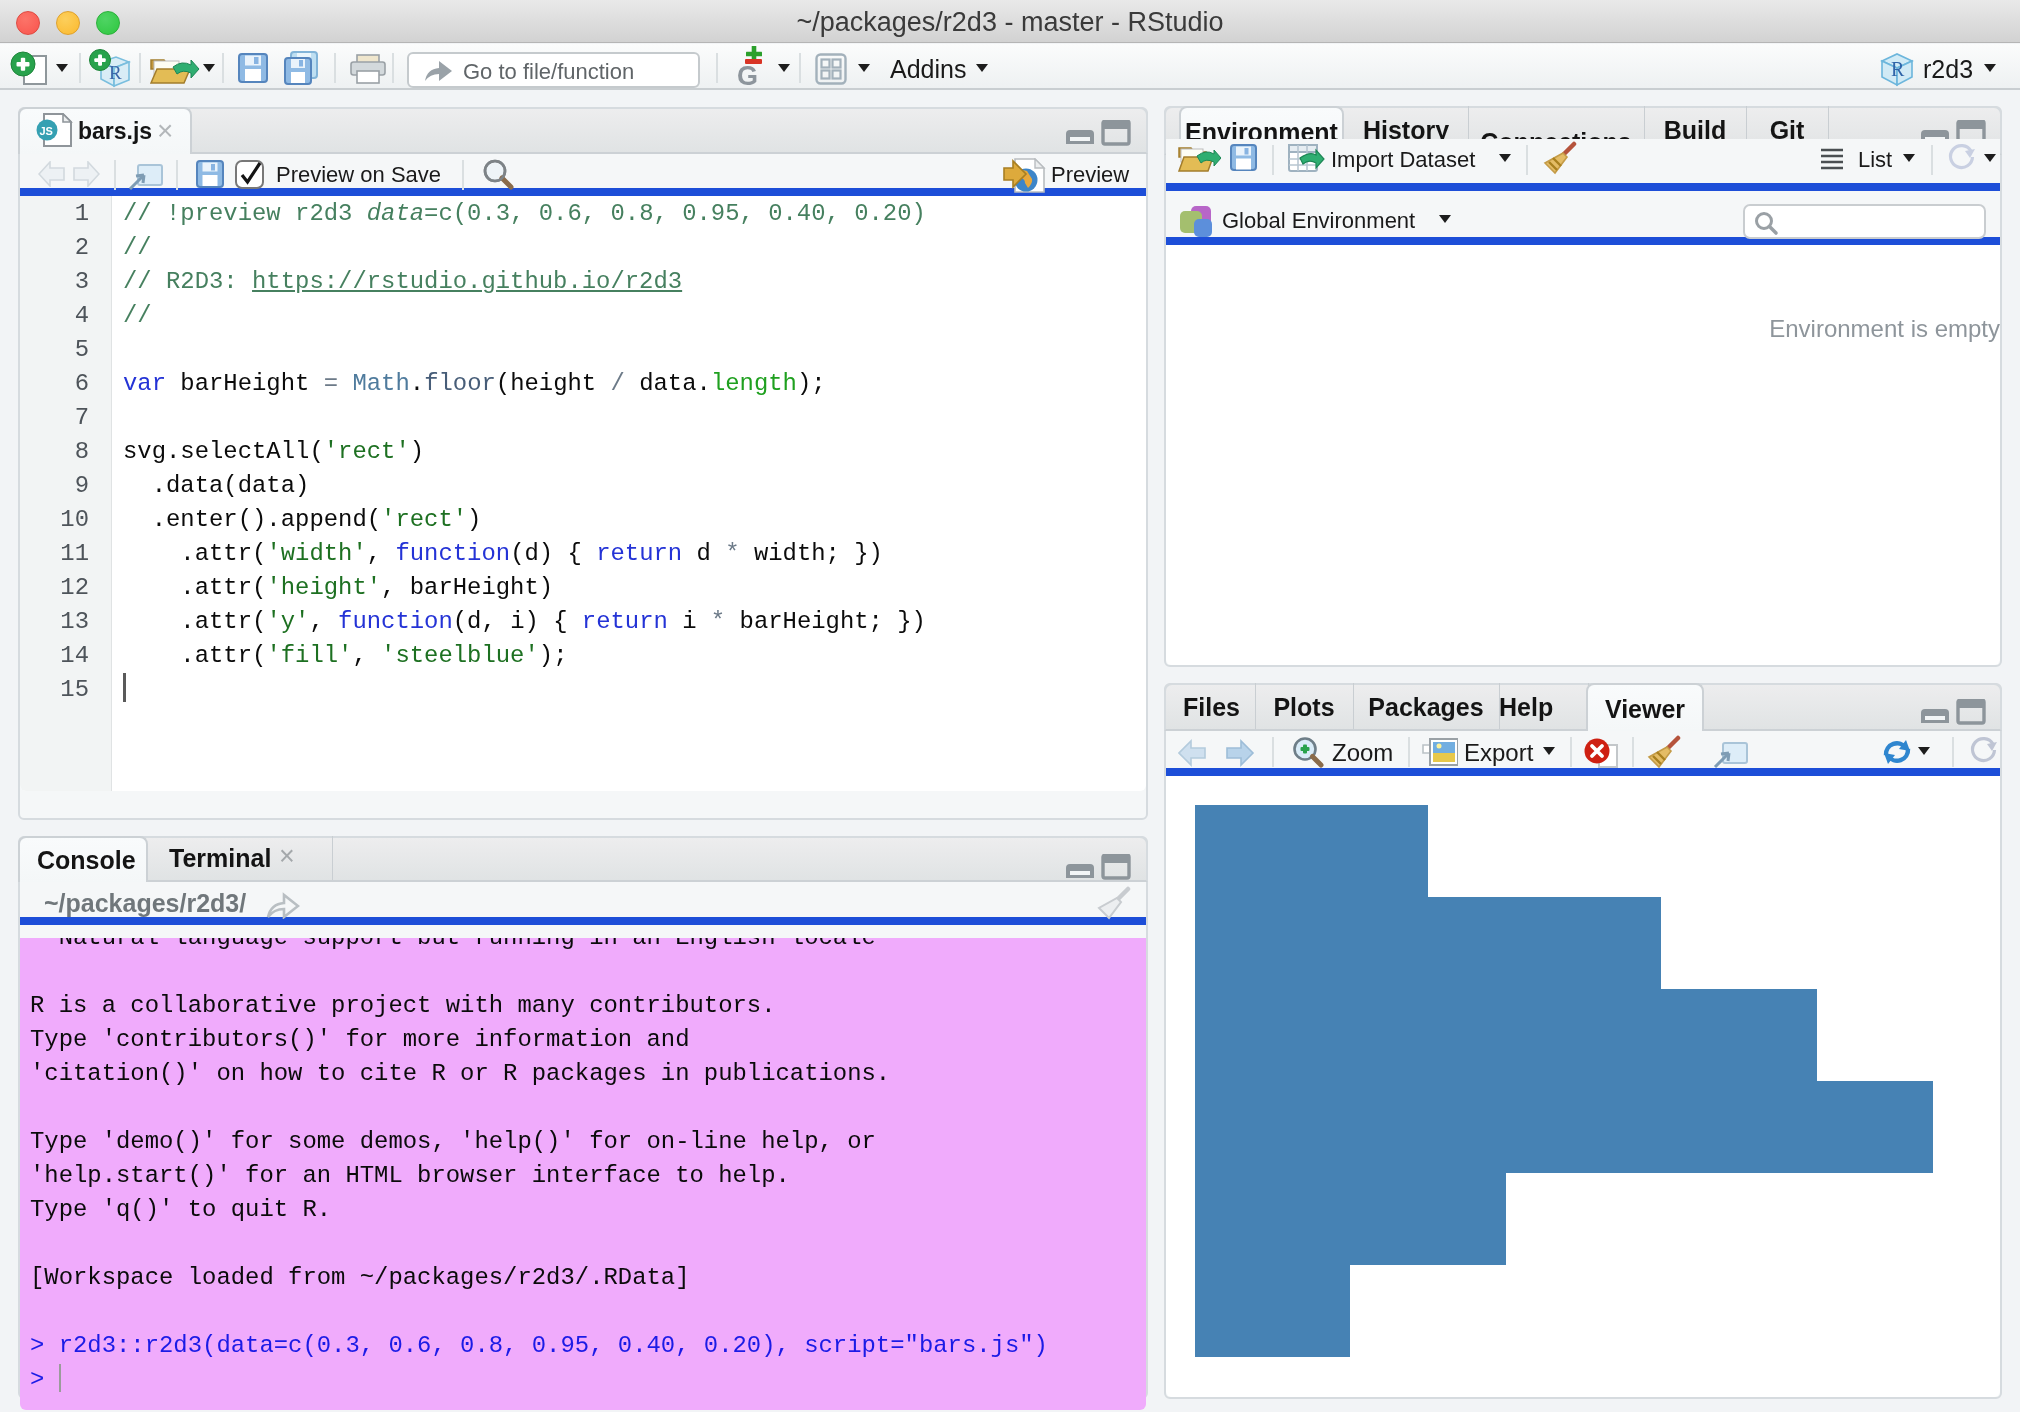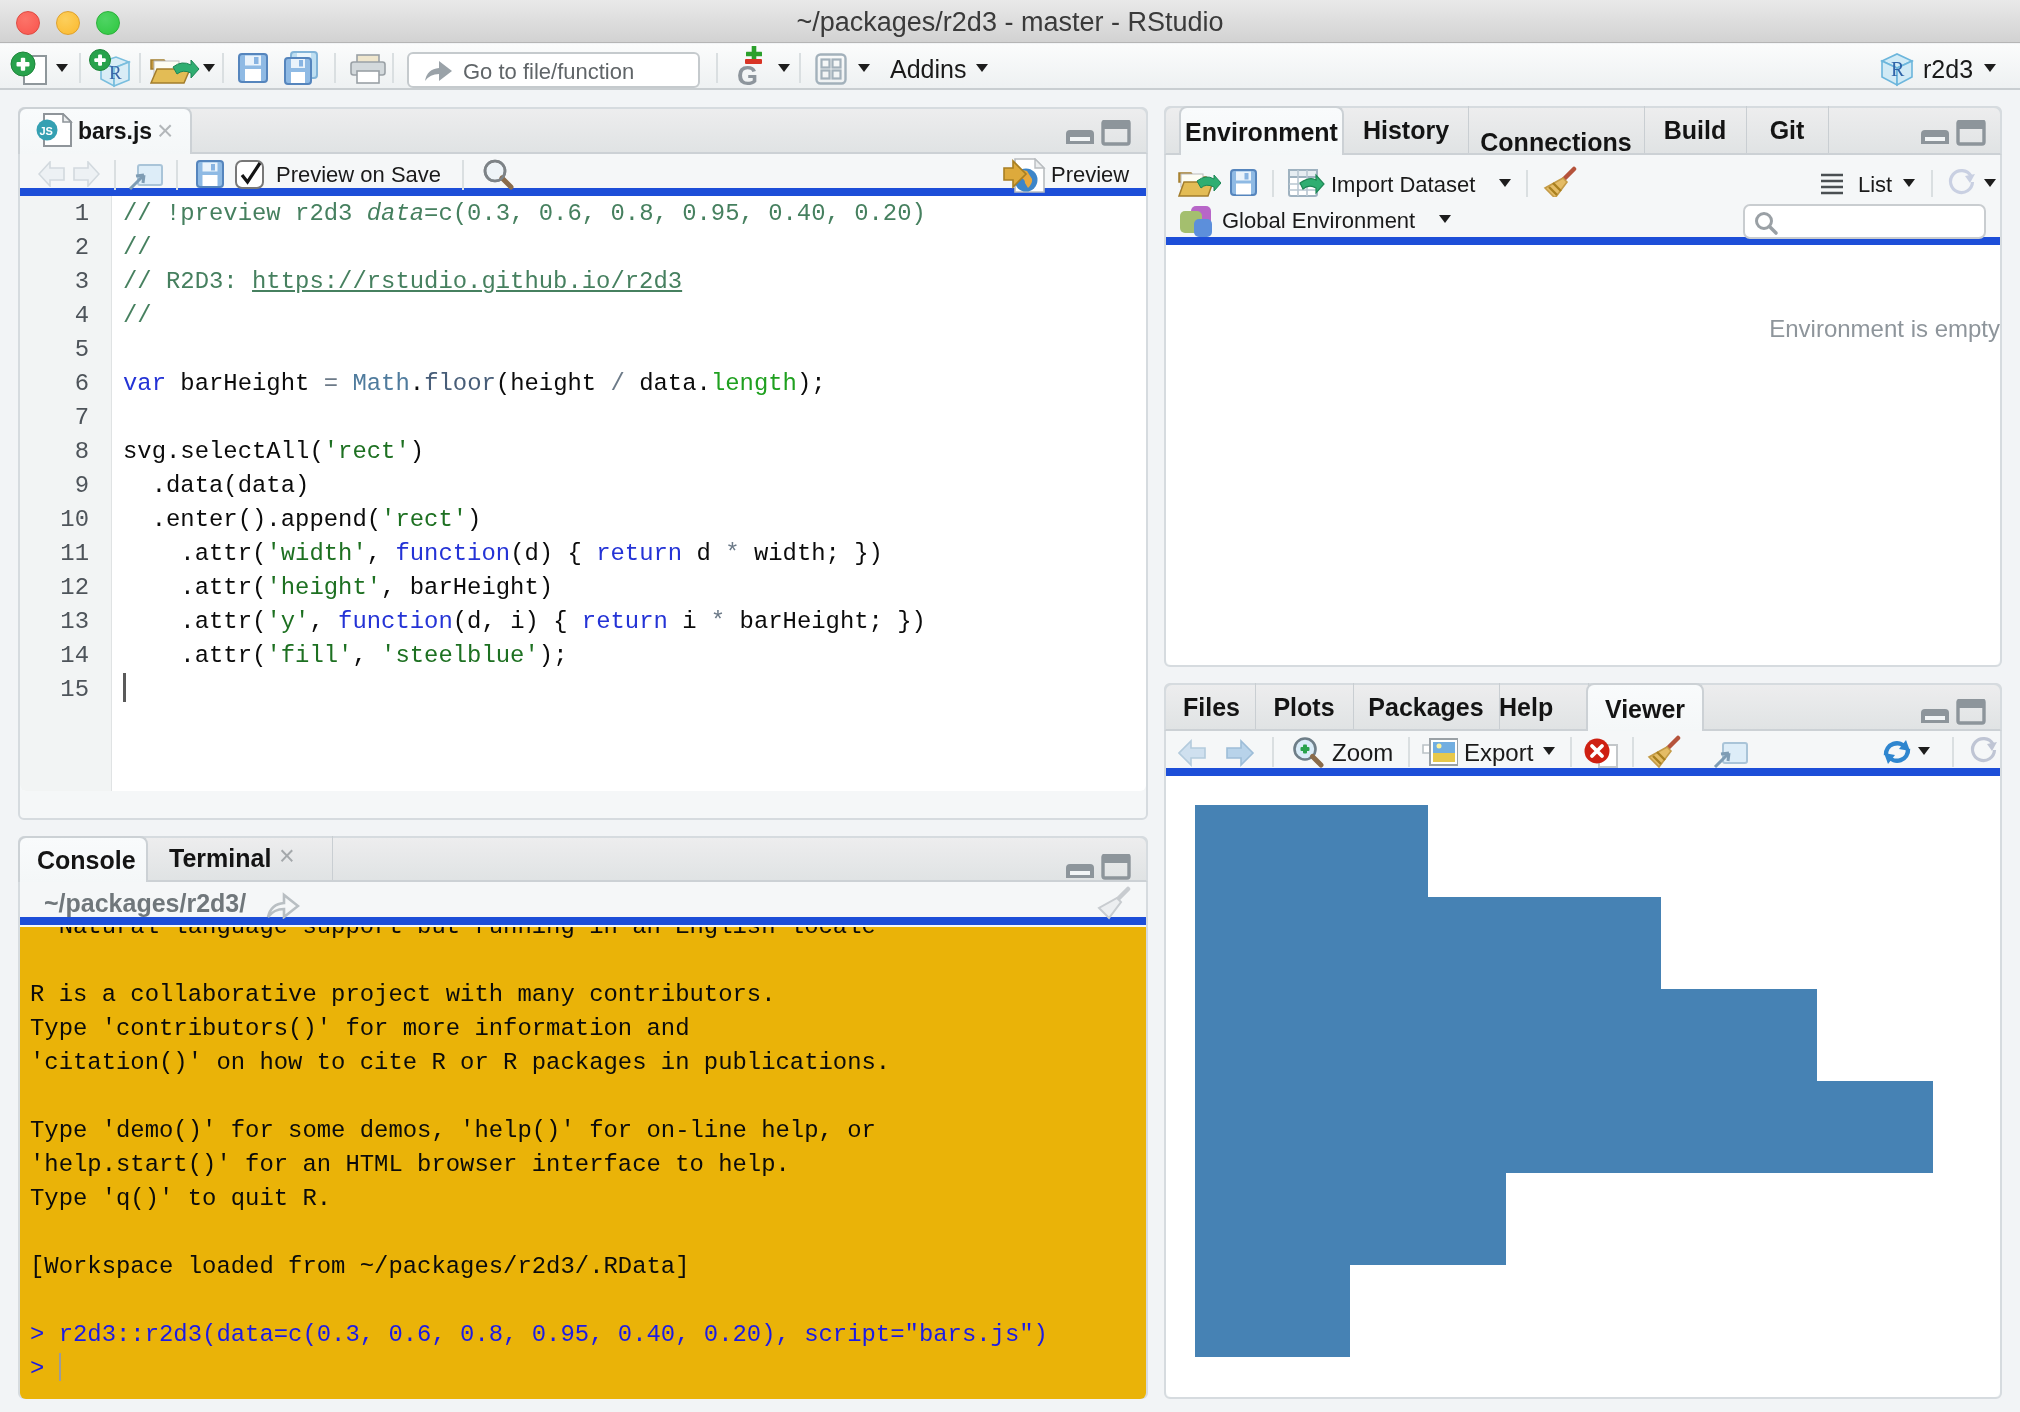--- a/index.html
+++ b/index.html
@@ -246,21 +246,21 @@
   <div class="ptb" style="left:0;top:44px;width:1126px;height:43px">
     <div class="abs" style="left:24px;top:7px;font-size:25px;font-weight:bold;color:#70777b">~/packages/r2d3/</div>
     <svg class="abs" style="left:246px;top:9px" width="34" height="28" viewBox="0 0 34 28">
       <path d="M2 26 q3 -13 16 -14 l0 -8 l14 11 l-14 11 l0 -8 q-10 0 -16 8 z" fill="none" stroke="#b9bfc3" stroke-width="2.6"></path>
     </svg>
     <svg class="abs" style="left:1075px;top:4px" width="36" height="36" viewBox="0 0 36 36">
       <path d="M33 3 L21 15" stroke="#c8ccd0" stroke-width="4.5" stroke-linecap="round"></path>
       <polygon points="22,12 26,16 14,32 4,22" fill="#eceef0" stroke="#c8ccd0" stroke-width="2"></polygon>
     </svg>
   </div>
-  <div class="abs" style="left:0;top:89px;width:1126px;height:472px;background:#eab308;border-radius:0 0 6px 6px;overflow:hidden">
+  <div class="abs" style="left:0;top:100px;width:1126px;height:472px;background:#f0abfc;border-radius:0 0 6px 6px;overflow:hidden">
     <pre class="abs" style="left:10px;top:-17px">  Natural language support but running in an English locale
 
 R is a collaborative project with many contributors.
 Type 'contributors()' for more information and
 'citation()' on how to cite R or R packages in publications.
 
 Type 'demo()' for some demos, 'help()' for on-line help, or
 'help.start()' for an HTML browser interface to help.
 Type 'q()' to quit R.
 
@@ -291,21 +291,21 @@
   <div class="itab" style="left:580px;top:-2px;width:82px;height:49px;text-align:center">
       <div style="margin-top:10px;font-size:25px">Git</div>
     </div>
   <div class="tsep" style="left:662px;top:-2px;height:47px"></div>
   <svg class="minmax" style="left:754px;top:12px" viewBox="0 0 66 26">
     <path d="M1 24 v-10 q0 -4 4 -4 h20 q4 0 4 4 v10 z" fill="#8d959b"></path>
     <rect x="5" y="17" width="20" height="4" fill="#f2f5f6"></rect>
     <rect x="38" y="1" width="26" height="23" rx="2" fill="none" stroke="#8d959b" stroke-width="3.4"></rect>
     <rect x="38" y="1" width="26" height="8" fill="#8d959b"></rect>
   </svg>
-  <div class="ptb" style="left:0;top:56px;width:834px;height:52px">
+  <div class="ptb" style="left:0;top:31px;width:834px;height:52px">
     <svg class="abs" style="left:11px;top:3px" width="44" height="34" viewBox="0 0 44 34">
       <path d="M2 6 h12 l3 4 h12 v5 h-27 z" fill="#c59a3f" stroke="#a37d2c" stroke-width="1.5"></path>
       <rect x="4" y="7" width="22" height="13" fill="#fdfdf4" stroke="#bbb" stroke-width="1"></rect>
       <polygon points="2,29 7,15 36,15 31,29" fill="#e3bc55" stroke="#a37d2c" stroke-width="1.5"></polygon>
       <path d="M20 14 q9 -7 17 -2 l0 -4 l7 8 l-7 8 l0 -4 q-8 -4 -13 1 z" fill="#2fae71" stroke="#1d8655" stroke-width="1"></path>
     </svg>
     <svg class="abs" style="left:64px;top:5px" width="27" height="27" viewBox="0 0 27 27">
       <rect x="1" y="1" width="25" height="25" rx="3" fill="#8fbae4" stroke="#5585bd" stroke-width="2"></rect>
       <rect x="6" y="2.5" width="15" height="9" fill="#eaf3fb"></rect>
       <rect x="14.5" y="4" width="4" height="6.5" fill="#88b4e2"></rect>

